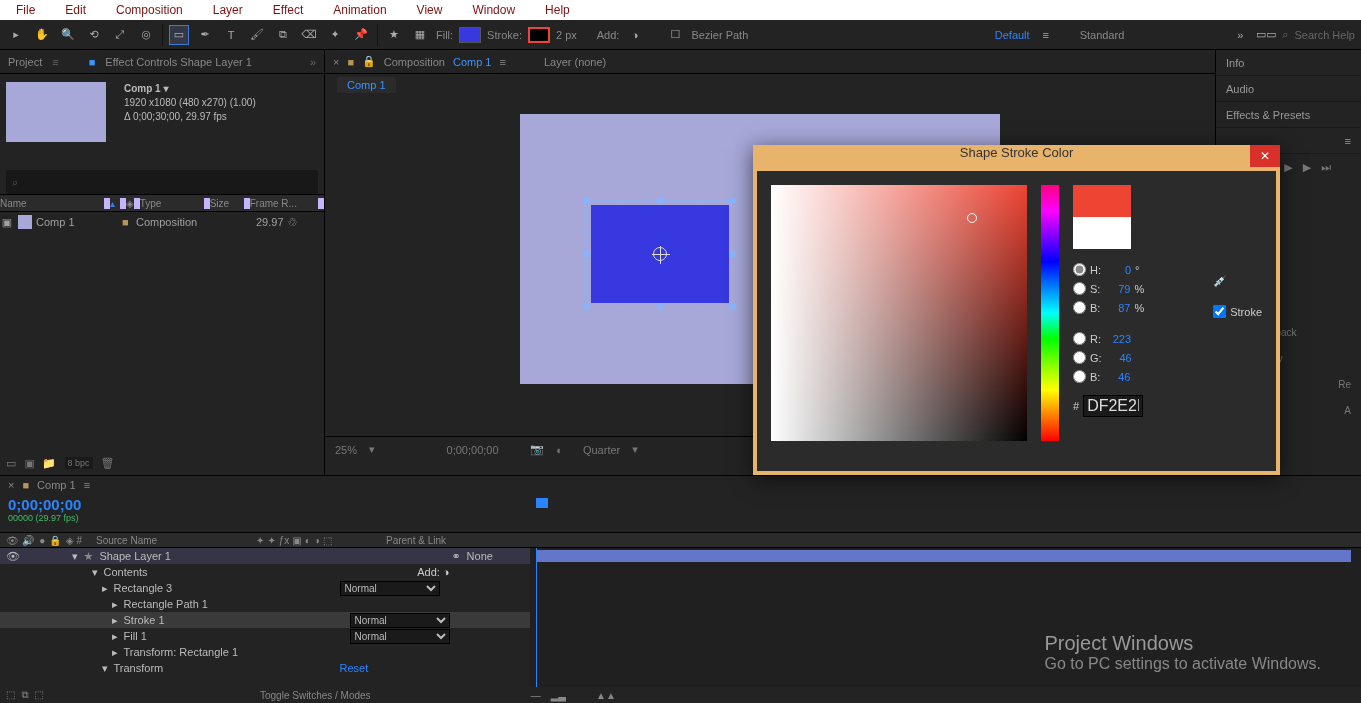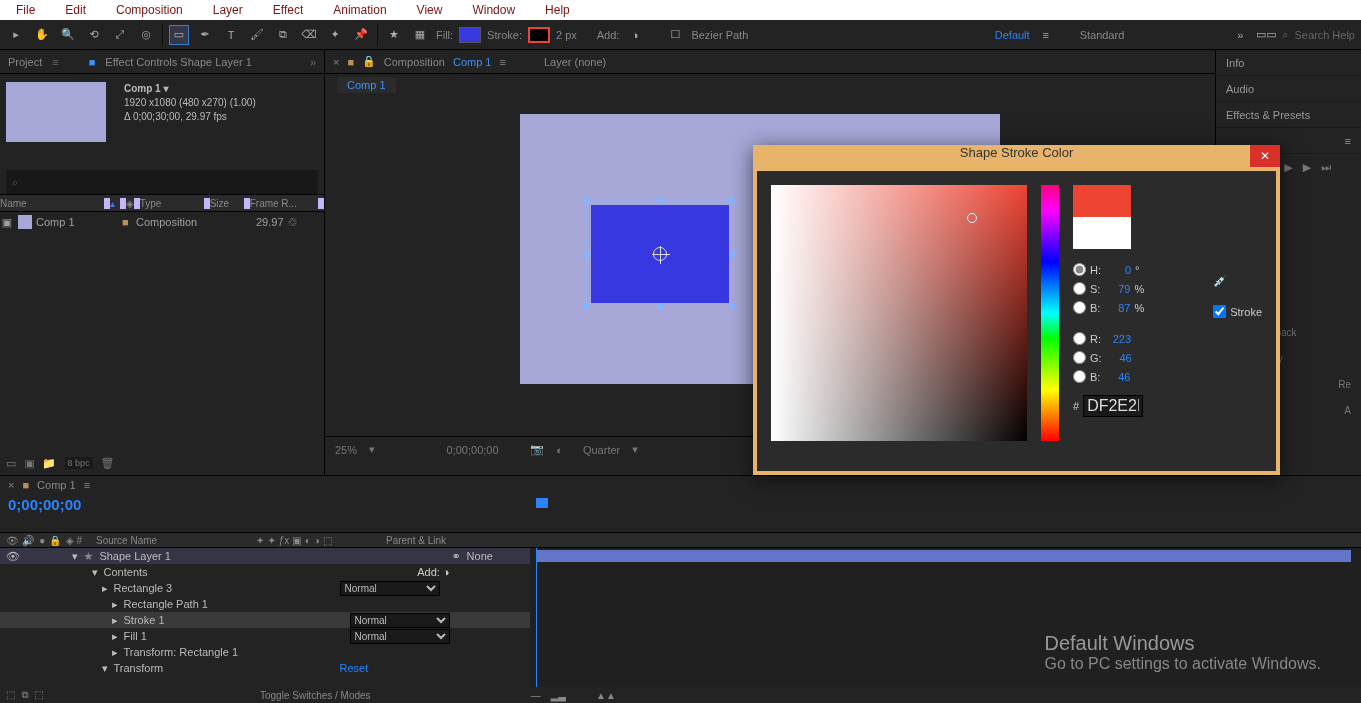--- a/index.html
+++ b/index.html
@@ -299,20 +299,21 @@
 <div class="timeline">
   <div class="tl-tabs">
     <span>×</span>
     <span style="color:#b8935a">■</span>
     <span>Comp 1</span>
     <span>≡</span>
   </div>
   <div class="tl-head">
     <div class="tl-head-left">
       <div class="tl-time">0;00;00;00</div>
+      <div class="tl-fps">00000 (29.97 fps)</div>
     </div>
     <div class="tl-head-right">
       <div class="playhead"></div>
     </div>
   </div>
   <div class="tl-cols">
     <div style="width:60px;display:flex;gap:4px">
       <span>👁</span>
       <span>🔊</span>
       <span>●</span>
@@ -402,21 +403,21 @@
       <span>⬚</span>
     </span>
     <span class="toggle">Toggle Switches / Modes</span>
     <span style="margin-left:160px">—</span>
     <span style="margin-left:10px">▂▃</span>
     <span style="margin-left:30px">▲▲</span>
   </div>
 </div>
 
 <div class="watermark">
-  <div class="wm1">Default Windows</div>
+  <div class="wm1">Project Windows</div>
   <div class="wm2">Go to PC settings to activate Windows.</div>
 </div>
 
 <div class="dialog">
   <div class="dlg-title">
     <span>Shape Stroke Color</span>
     <div class="dlg-close">✕</div>
   </div>
   <div class="dlg-body">
     <div class="picker-field">

